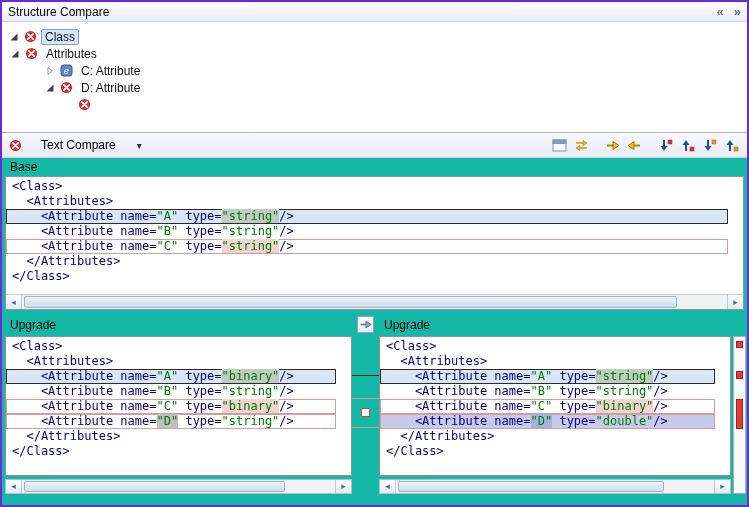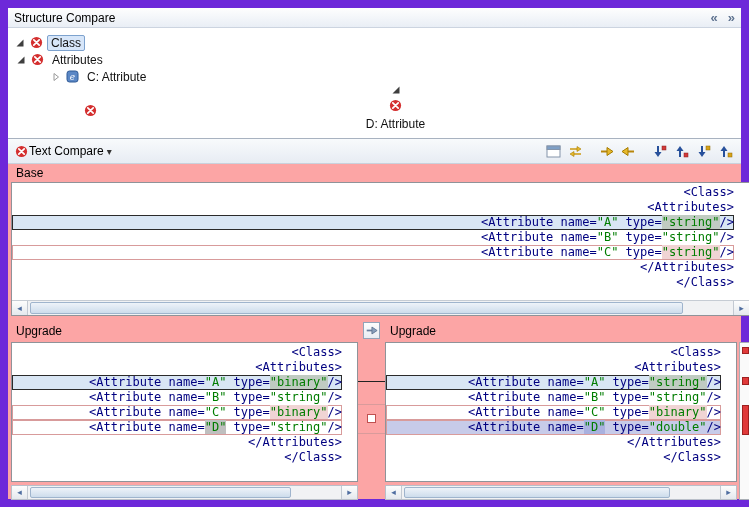--- a/index.html
+++ b/index.html
@@ -1,36 +1,36 @@
 <!DOCTYPE html>
 <html><head>
 <meta charset="utf-8">
 <style>
   html,body{margin:0;padding:0;width:749px;height:507px;overflow:hidden;
     font-family:"Liberation Sans",sans-serif;font-size:12px;color:#111;background:#cfd6e0;}
-  .win{position:absolute;inset:0;border:8px solid #6d28d9;background:#fca5a5;box-sizing:border-box;text-align:right;}
+  .win{position:absolute;inset:0;border:2px solid #6d28d9;background:#14b8a6;box-sizing:border-box;}
 
   
   .sc-header{position:absolute;left:0;top:0;right:0;height:20px;
     background:linear-gradient(#fefefe,#e9eef5);border-bottom:1px solid #ccd4e0;
     display:flex;align-items:center;padding:0 6px;box-sizing:border-box;}
   .sc-title{color:#000;}
   .hdr-btns{margin-left:auto;display:flex;gap:10px;color:#5f7390;font-weight:bold;font-size:13px;}
   .hdr-btns span{cursor:default;}
   .tree{position:absolute;left:0;top:20px;right:0;height:110px;background:#fff;padding-top:6px;box-sizing:border-box;}
   .trow{height:17px;display:flex;align-items:center;gap:4px;}
   .texp{width:11px;height:11px;display:inline-flex;align-items:center;justify-content:center;}
   .ticon{width:14px;height:14px;display:inline-flex;align-items:center;justify-content:center;}
   .tlabel{padding:0 3px;line-height:14px;border:1px solid transparent;}
   .tlabel.sel{background:#d7e6f9;border:1px solid #7da2ce;border-radius:2px;}
 
   
   .tc-header{position:absolute;left:0;top:130px;right:0;height:26px;box-sizing:border-box;
     border-top:1px solid #a8b2c0;border-bottom:1px solid #c9d1dc;
-    background:linear-gradient(#f8fafc,#e7ecf3);display:flex;align-items:center;padding:0 6px;gap:1px;}
+    background:linear-gradient(#f8fafc,#e7ecf3);display:flex;align-items:center;padding:0 6px;gap:19px;}
   .tc-title{color:#000;}
   .dd-arrow{font-size:10px;color:#333;margin-left:2px;}
   .toolbar{margin-left:auto;display:flex;align-items:center;gap:2px;}
   .tbtn{width:20px;height:18px;display:inline-flex;align-items:center;justify-content:center;border-radius:2px;}
   .tb-gap{width:7px;}
 
   
   .pane-label{position:absolute;height:28px;line-height:16px;color:#000;}
   .panel{position:absolute;border:1px solid #8f9399;background:#fff;box-sizing:border-box;overflow:hidden;}
   .code{position:absolute;left:0;top:0;right:15px;padding-top:2px;}
@@ -124,21 +124,21 @@
           </svg>
         </span>
         <span class="ticon">
           <svg width="13" height="13" viewBox="0 0 13 13">
             <rect x="1" y="1" width="11" height="11" rx="2.5" fill="#5b87c5" stroke="#2f5a96"></rect>
             <text x="6.5" y="9.5" text-anchor="middle" font-size="9" font-family="DejaVu Serif, serif" font-style="italic" fill="#ffffff">e</text>
           </svg>
         </span>
         <span class="tlabel">C: Attribute</span>
       </div>
-      <div class="trow" style="padding-left: 42px; flex-direction: column;">
+      <div class="trow" style="padding-left: 42px;">
         <span class="texp">
           <svg width="10" height="10" viewBox="0 0 10 10">
             <path d="M8.5 1.5 v7 h-7 z" fill="#3f3f3f"></path>
           </svg>
         </span>
         <span class="ticon">
           <svg width="13" height="13" viewBox="0 0 13 13">
             <circle cx="6.5" cy="6.5" r="5.6" fill="#d42f2f"></circle>
             <path d="M3.8 3.8 L9.2 9.2 M9.2 3.8 L3.8 9.2" stroke="#fff" stroke-width="1.7" stroke-linecap="round"></path>
           </svg>

